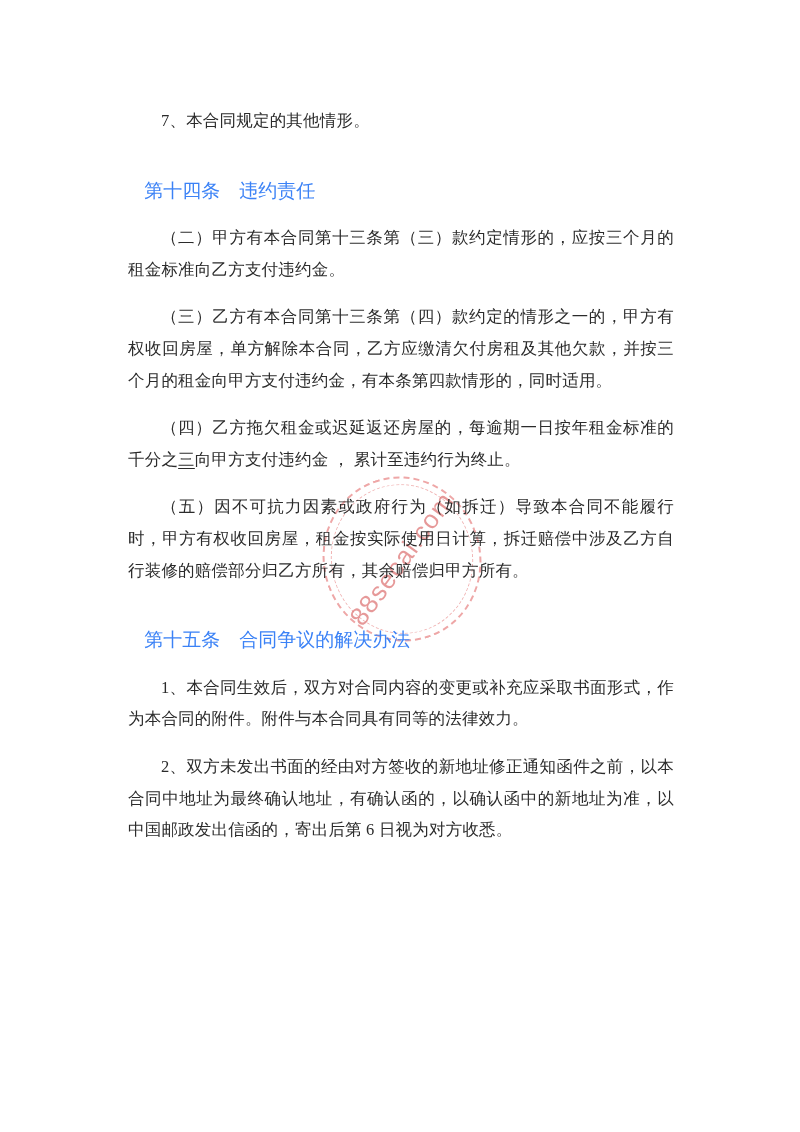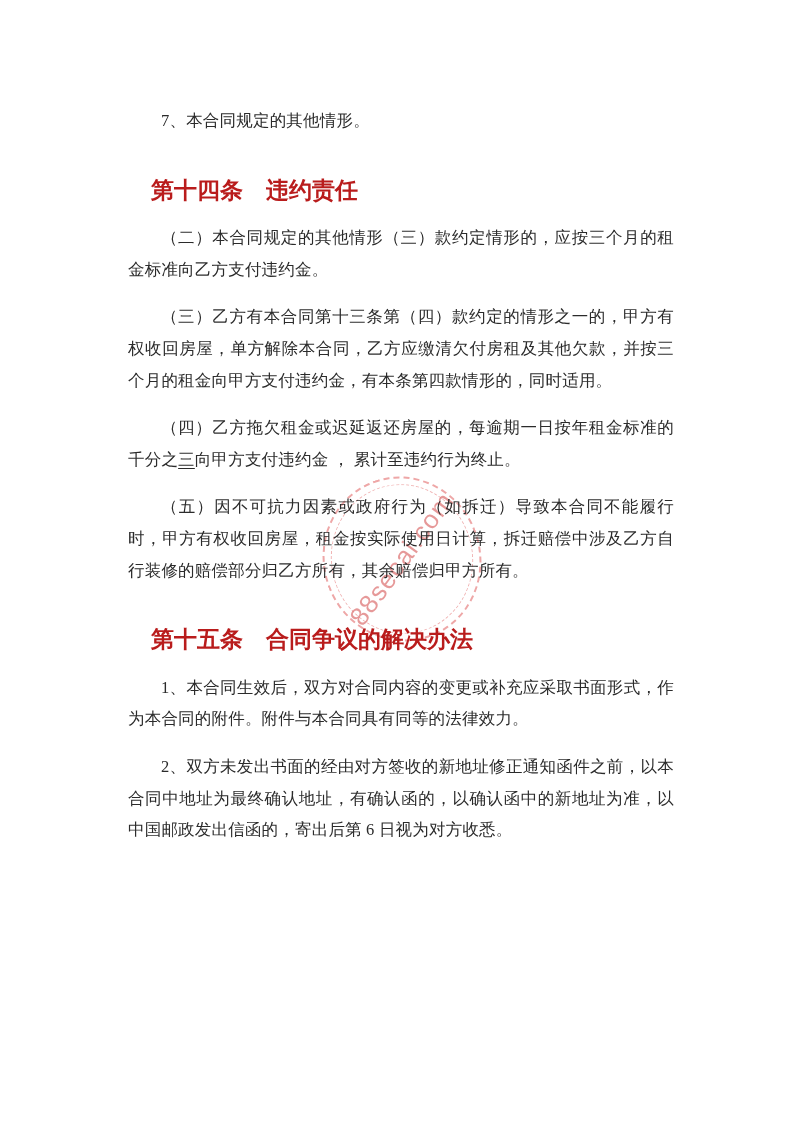--- a/index.html
+++ b/index.html
@@ -24,25 +24,25 @@
     text-justify: inter-character;
   }
   .content p {
     margin: 16px;
     text-indent: 2em;
     letter-spacing: 0.2px;
     font-family: Liberation Serif, serif;
   }
   .content h3 {
     margin: 38px 0 0 0;
-    font-size: 23px;
+    font-size: 19px;
     line-height: 31.6px;
-    font-weight: bold;
+    font-weight: normal;
     text-indent: 1.7em;
-    color: #b91c1c;
+    color: #3b82f6;
   }
   .u {
     text-decoration: underline;
     text-underline-offset: 3px;
   }
   
   .stamp {
     position: absolute;
     left: 323px;
     top: 476px;
@@ -86,21 +86,21 @@
     <div class="stamp-ring-outer"></div>
     <div class="stamp-ring-inner"></div>
     <div class="stamp-text">88secai.com</div>
   </div>
 
   <div class="content">
 
     <p>7、本合同规定的其他情形。</p>
 
     <h3>第十四条　违约责任</h3>
-    <p>（二）本合同规定的其他情形（三）款约定情形的，应按三个月的租金标准向乙方支付违约金。</p>
+    <p>（二）甲方有本合同第十三条第（三）款约定情形的，应按三个月的租金标准向乙方支付违约金。</p>
     <p>（三）乙方有本合同第十三条第（四）款约定的情形之一的，甲方有权收回房屋，单方解除本合同，乙方应缴清欠付房租及其他欠款，并按三个月的租金向甲方支付违约金，有本条第四款情形的，同时适用。</p>
     <p><span>（四）乙方拖欠租金或迟延返还房屋的，每逾期一日按年租金标准的千分之</span><span class="u">三</span><span>向甲方支付违约金 ， 累计至违约行为终止。</span></p>
     <p>（五）因不可抗力因素或政府行为（如拆迁）导致本合同不能履行时，甲方有权收回房屋，租金按实际使用日计算，拆迁赔偿中涉及乙方自行装修的赔偿部分归乙方所有，其余赔偿归甲方所有。</p>
 
     <h3>第十五条　合同争议的解决办法</h3>
 
     <p>1、本合同生效后，双方对合同内容的变更或补充应采取书面形式，作为本合同的附件。附件与本合同具有同等的法律效力。</p>
     <p>2、双方未发出书面的经由对方签收的新地址修正通知函件之前，以本合同中地址为最终确认地址，有确认函的，以确认函中的新地址为准，以中国邮政发出信函的，寄出后第 6 日视为对方收悉。</p>
 
   </div>

